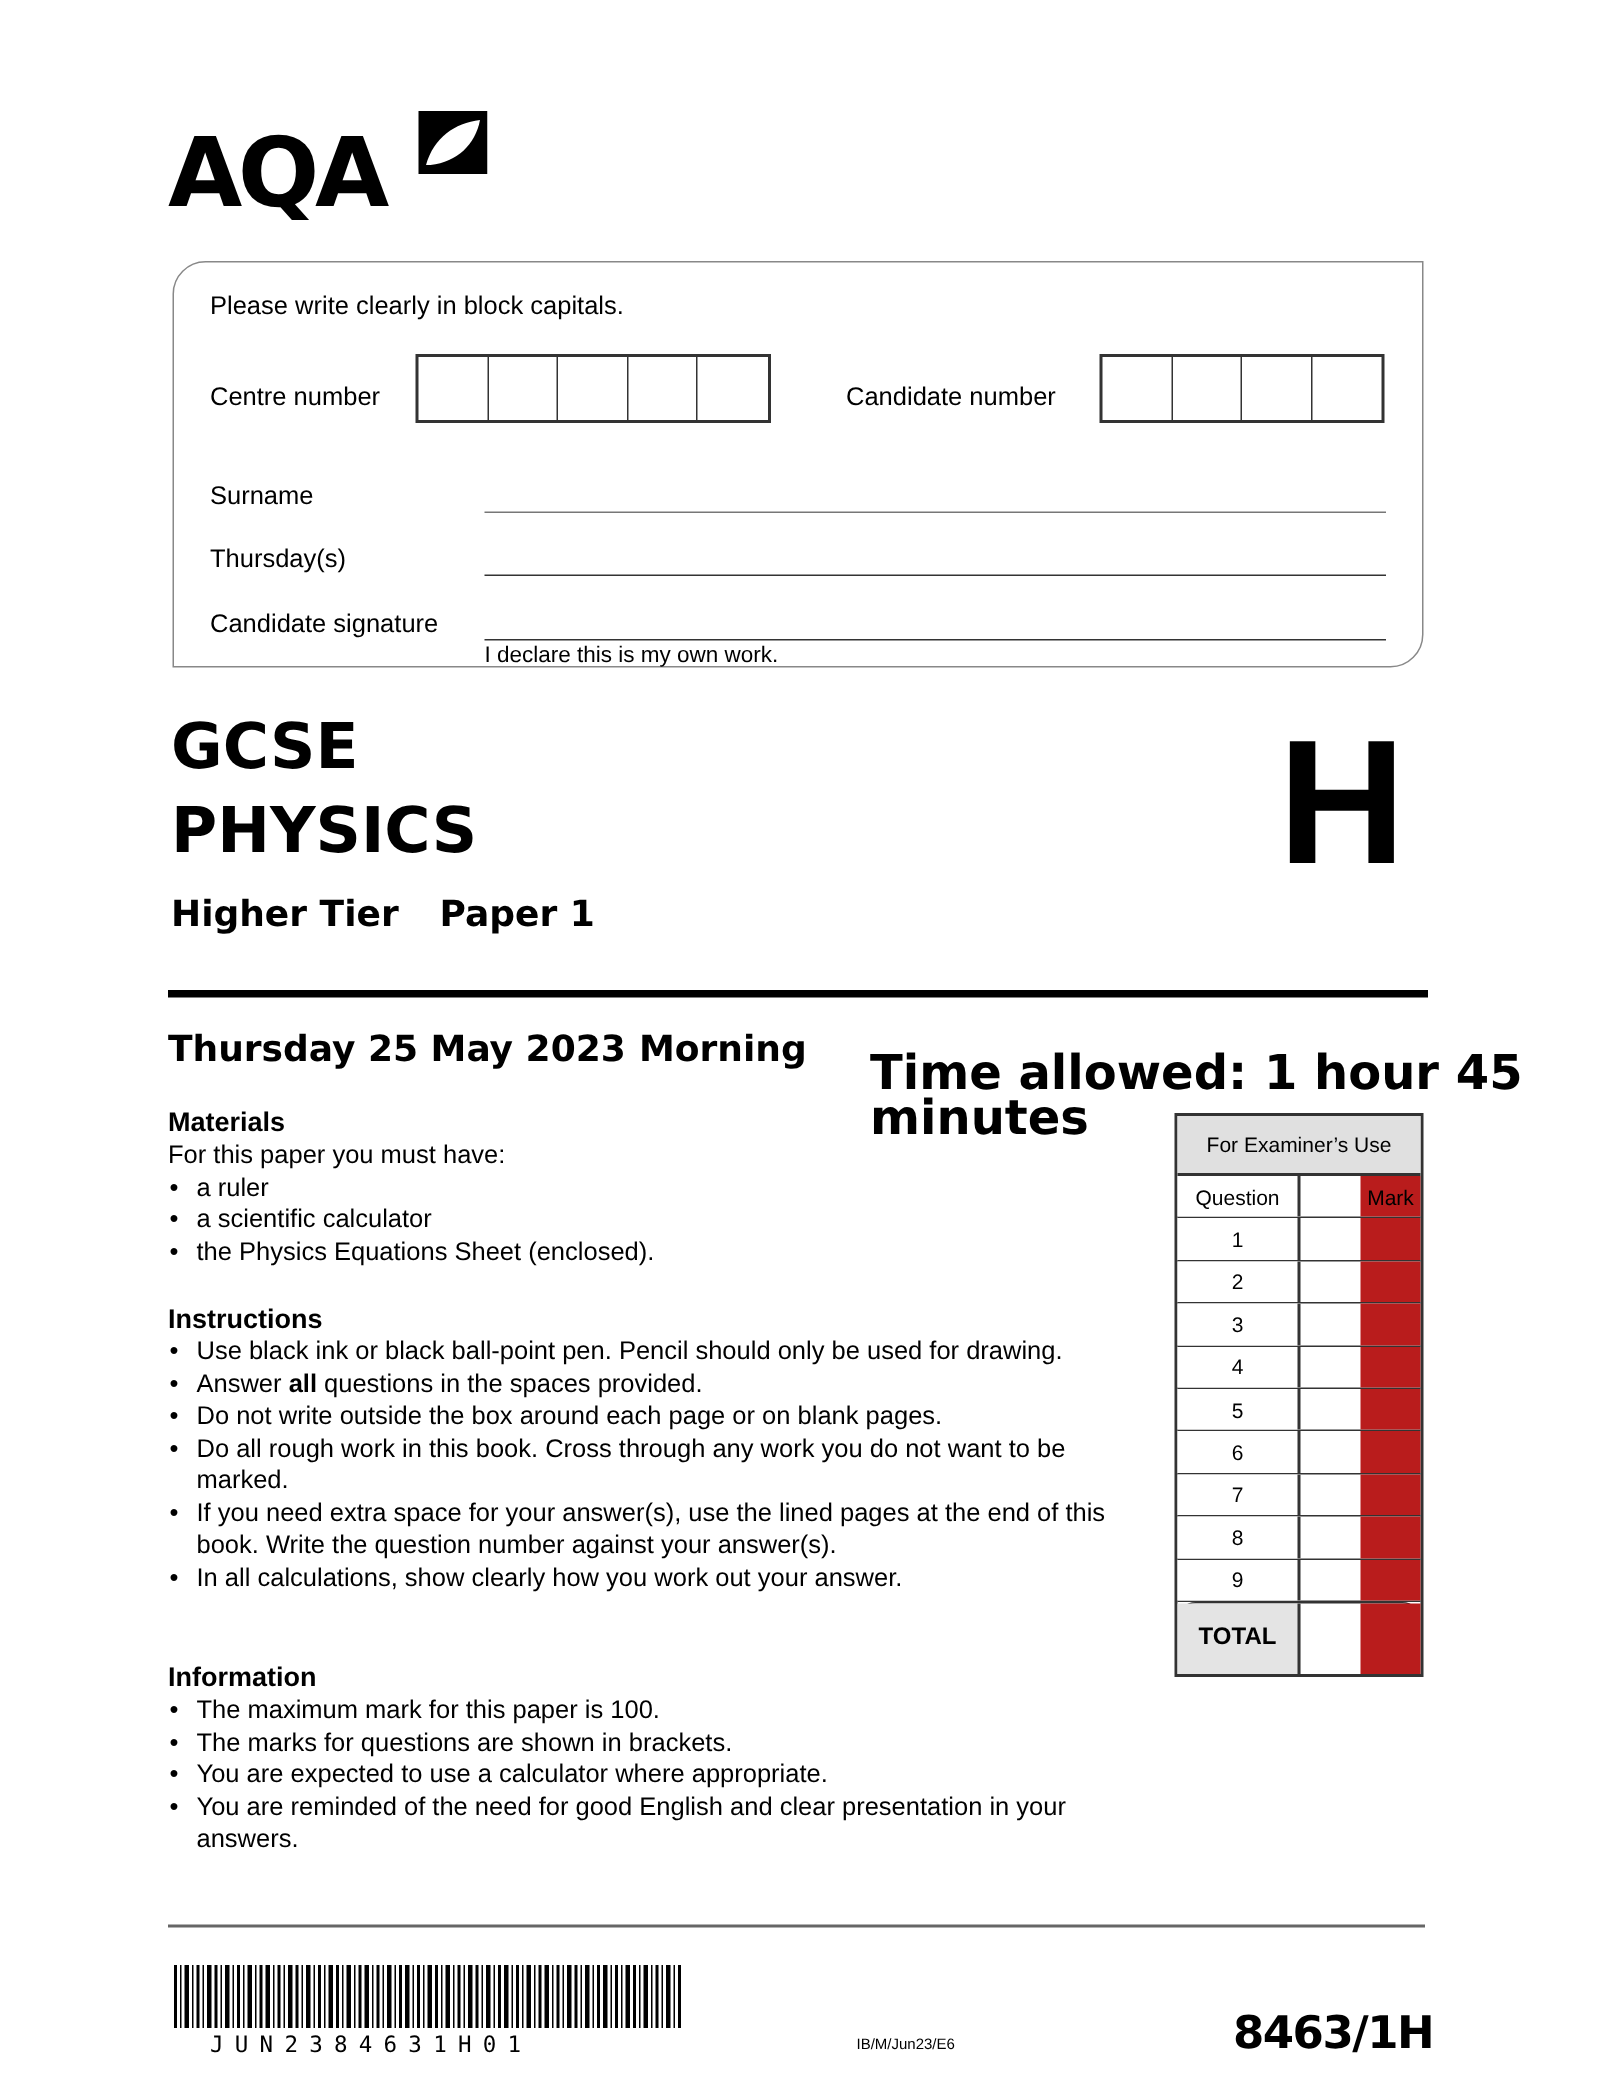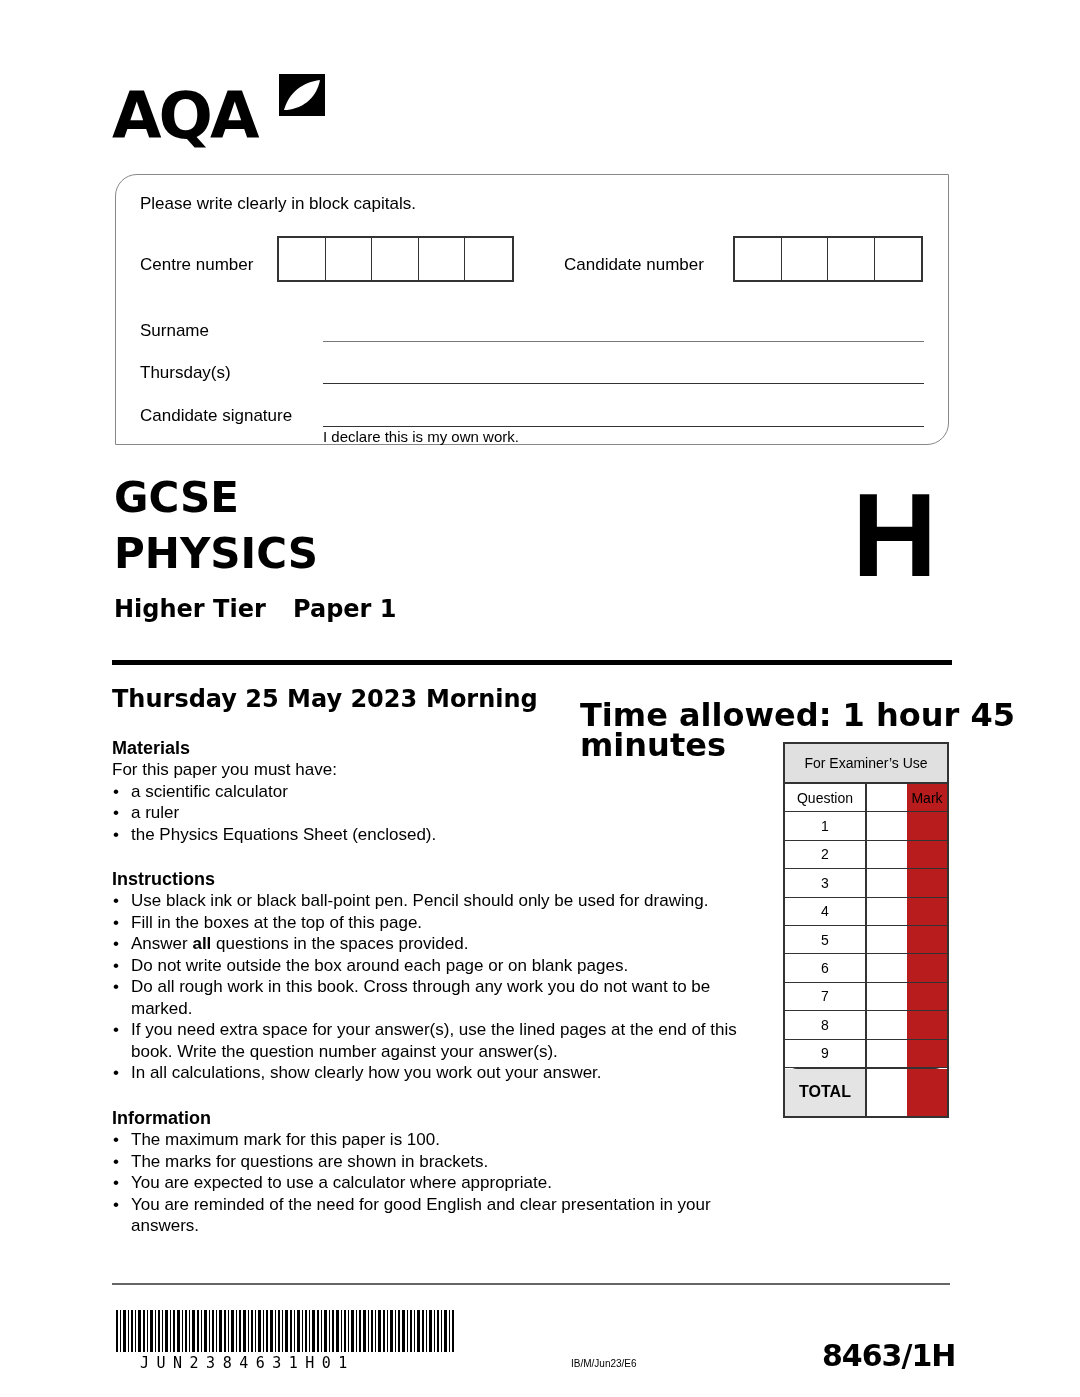--- a/index.html
+++ b/index.html
@@ -108,31 +108,30 @@
 <div class="abs rule"></div>
 
 <div class="abs date title-font">Thursday 25 May 2023</div>
 <div class="abs session title-font">Morning</div>
 <div class="abs time title-font">Time allowed: 1 hour 45 minutes</div>
 
 <div class="abs section" style="top:737px;">
   <h3>Materials</h3>
   <p>For this paper you must have:</p>
   <ul>
+    <li>a ruler</li>
     <li>a scientific calculator</li>
-    <li>a ruler</li>
     <li>the Physics Equations Sheet (enclosed).</li>
   </ul>
 </div>
 
 <div class="abs section" style="top:868px; width:660px;">
   <h3>Instructions</h3>
   <ul>
     <li>Use black ink or black ball-point pen.  Pencil should only be used for drawing.</li>
-    <li>Fill in the boxes at the top of this page.</li>
     <li><span>Answer </span><b>all</b><span> questions in the spaces provided.</span></li>
     <li>Do not write outside the box around each page or on blank pages.</li>
     <li style="width:615px;">Do all rough work in this book.  Cross through any work you do not want to be marked.</li>
     <li style="width:630px;">If you need extra space for your answer(s), use the lined pages at the end of this book.  Write the question number against your answer(s).</li>
     <li>In all calculations, show clearly how you work out your answer.</li>
   </ul>
 </div>
 
 <div class="abs section" style="top:1107px; width:620px;">
   <h3>Information</h3>

